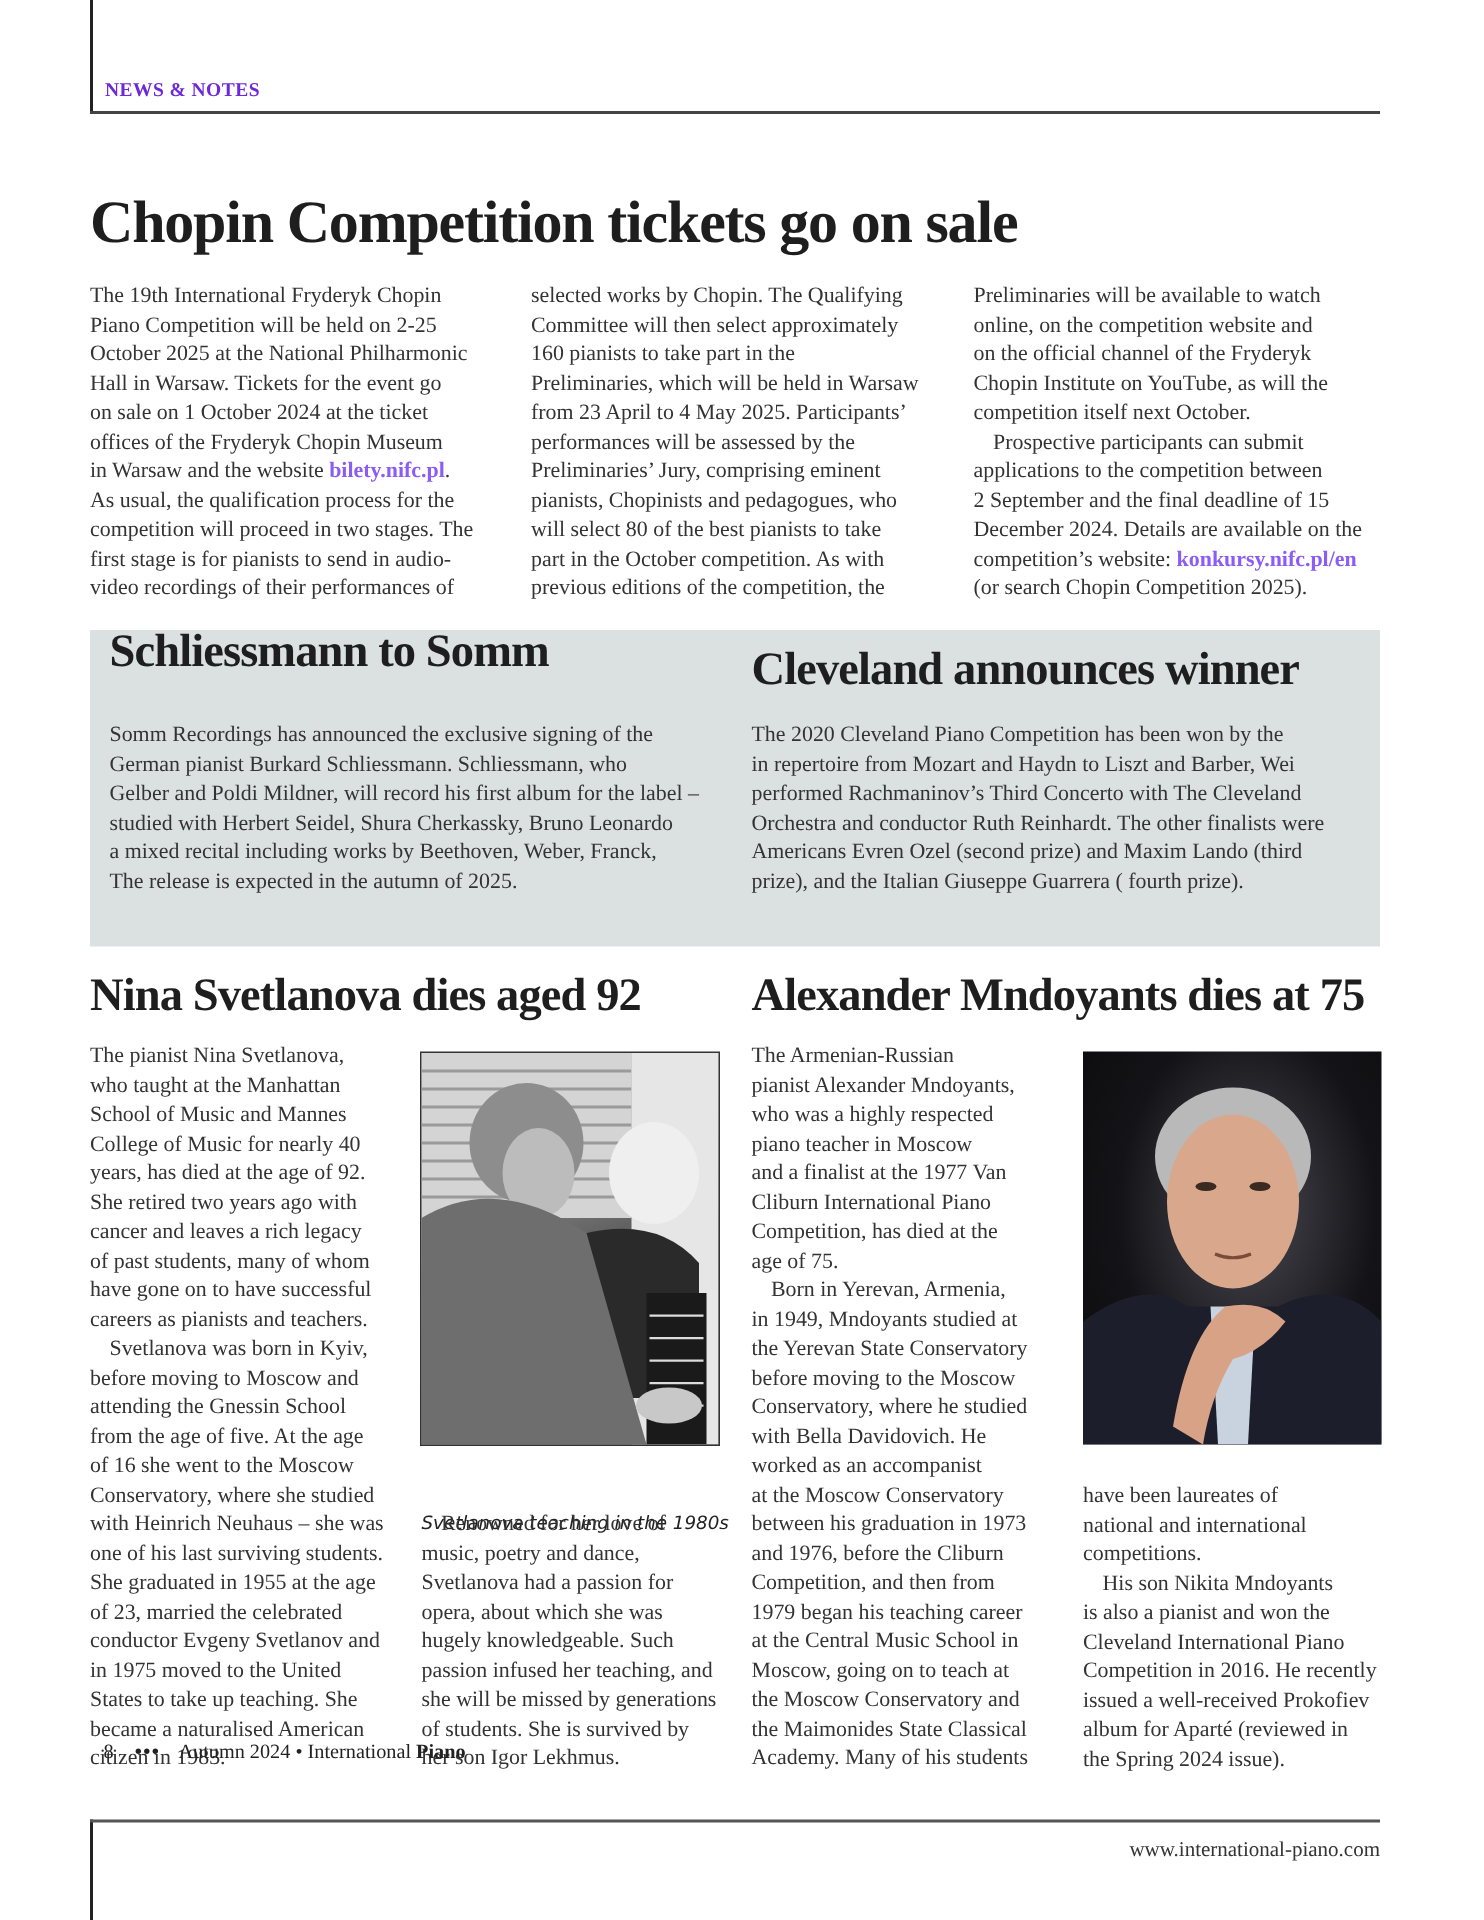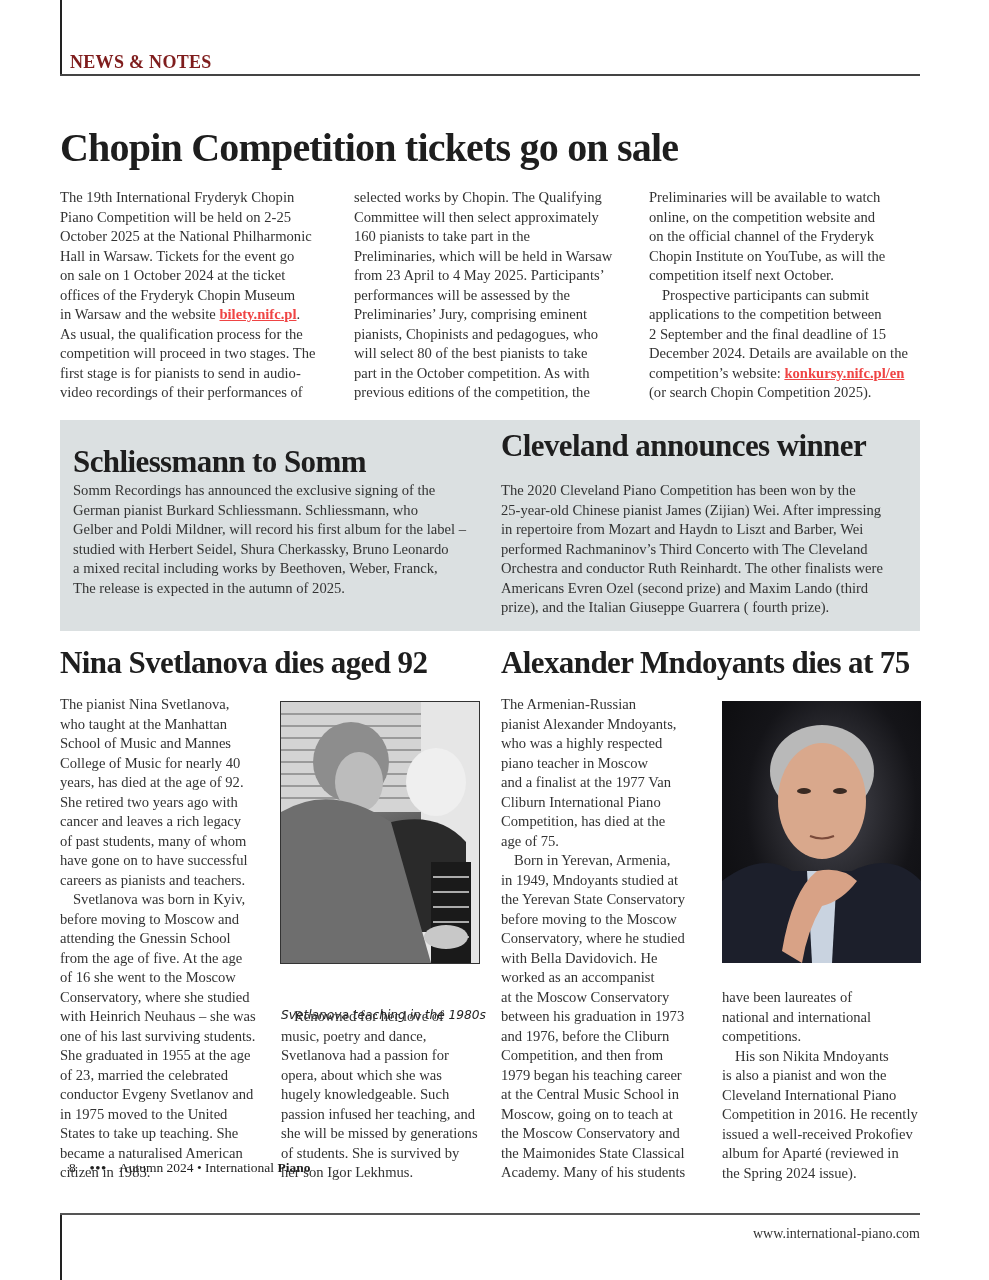--- a/index.html
+++ b/index.html
@@ -1,32 +1,32 @@
 <!DOCTYPE html>
 <html><head>
 <meta charset="utf-8">
 <style>
   html, body { margin: 0; padding: 0; background: #ffffff; }
   body { width: 989px; height: 1280px; position: relative; overflow: hidden;
          font-family: "DejaVu Serif", "Liberation Serif", serif; color: #2b2b2b; }
   .abs { position: absolute; }
   .vline-top { left: 60px; top: 0; width: 2px; height: 75px; background: #222; }
   .section-label { left: 70px; top: 52px; font-family: "Liberation Serif", serif; font-weight: bold;
-                   font-size: 18px; letter-spacing: 0.3px; color: #7f1d1d; }
+                   font-size: 13px; letter-spacing: 0.3px; color: #6d28d9; }
   .hline-top { left: 60px; top: 74px; width: 860px; height: 1.5px; background: #444; }
 
   .headline-main { left: 60px; top: 124px; font-family: Liberation Serif, serif; font-weight: bold;
                    font-size: 40px; letter-spacing: -0.8px; color: #1e1e1e; white-space: nowrap; }
   .h2 { font-family: "Liberation Serif", serif; font-weight: bold; font-size: 31px;
         letter-spacing: -0.6px; color: #1e1e1e; white-space: nowrap; }
 
   .col { font-family: "Liberation Serif", serif; font-size: 14.6px; line-height: 19.5px; color: #333; }
   .col .ln { display: block; white-space: nowrap; }
   .col .ind { padding-left: 13px; }
-  .col b { color: #ef4444; text-decoration: underline; }
+  .col b { color: #8b5cf6; }
 
   .greybox { left: 60px; top: 420px; width: 860px; height: 211px; background: #dbe0e1; }
 
   .photo { overflow: hidden; }
   .photo-svetlanova { left: 280px; top: 701px; width: 198px; height: 261px; border: 1px solid #333;
                       background: linear-gradient(160deg, #bdbdbd 0%, #8e8e8e 30%, #4a4a4a 60%, #2a2a2a 100%); }
   .photo-mndoyants { left: 722px; top: 701px; width: 199px; height: 262px;
                      background: radial-gradient(ellipse at 55% 40%, #4a4a52 0%, #141418 55%, #0a0a0c 100%); }
 
   .caption { left: 281px; top: 1008px; font-family: "DejaVu Sans", sans-serif; font-style: italic;
@@ -86,34 +86,33 @@
   <span class="ln ind">Prospective participants can submit</span>
   <span class="ln">applications to the competition between</span>
   <span class="ln">2 September and the final deadline of 15</span>
   <span class="ln">December 2024. Details are available on the</span>
   <span class="ln"><span>competition’s website: </span><b>konkursy.nifc.pl/en</b></span>
   <span class="ln">(or search Chopin Competition 2025).</span>
 </div>
 
 <div class="abs greybox"></div>
 
-<div class="abs h2" style="left:73px; top:444px;">Schliessmann to Somm</div>
+<div class="abs h2" style="left:73px; top:416px;">Schliessmann to Somm</div>
 <div class="abs col" style="left:73px; top:481px;">
   <span class="ln">Somm Recordings has announced the exclusive signing of the</span>
   <span class="ln">German pianist Burkard Schliessmann. Schliessmann, who</span>
   <span class="ln">Gelber and Poldi Mildner, will record his first album for the label –</span>
   <span class="ln">studied with Herbert Seidel, Shura Cherkassky, Bruno Leonardo</span>
   <span class="ln">a mixed recital including works by Beethoven, Weber, Franck,</span>
   <span class="ln">The release is expected in the autumn of 2025.</span>
 </div>
 
 <div class="abs h2" style="left:501px; top:428px;">Cleveland announces winner</div>
 <div class="abs col" style="left:501px; top:481px;">
   <span class="ln">The 2020 Cleveland Piano Competition has been won by the</span>
-  <span class="ln">25-year-old Chinese pianist James (Zijian) Wei. After impressing</span>
   <span class="ln">in repertoire from Mozart and Haydn to Liszt and Barber, Wei</span>
   <span class="ln">performed Rachmaninov’s Third Concerto with The Cleveland</span>
   <span class="ln">Orchestra and conductor Ruth Reinhardt. The other finalists were</span>
   <span class="ln">Americans Evren Ozel (second prize) and Maxim Lando (third</span>
   <span class="ln">prize), and the Italian Giuseppe Guarrera ( fourth prize).</span>
 </div>
 
 <div class="abs h2" style="left:60px; top:645px;">Nina Svetlanova dies aged 92</div>
 
 <div class="abs col" style="left:60px; top:695px;">

